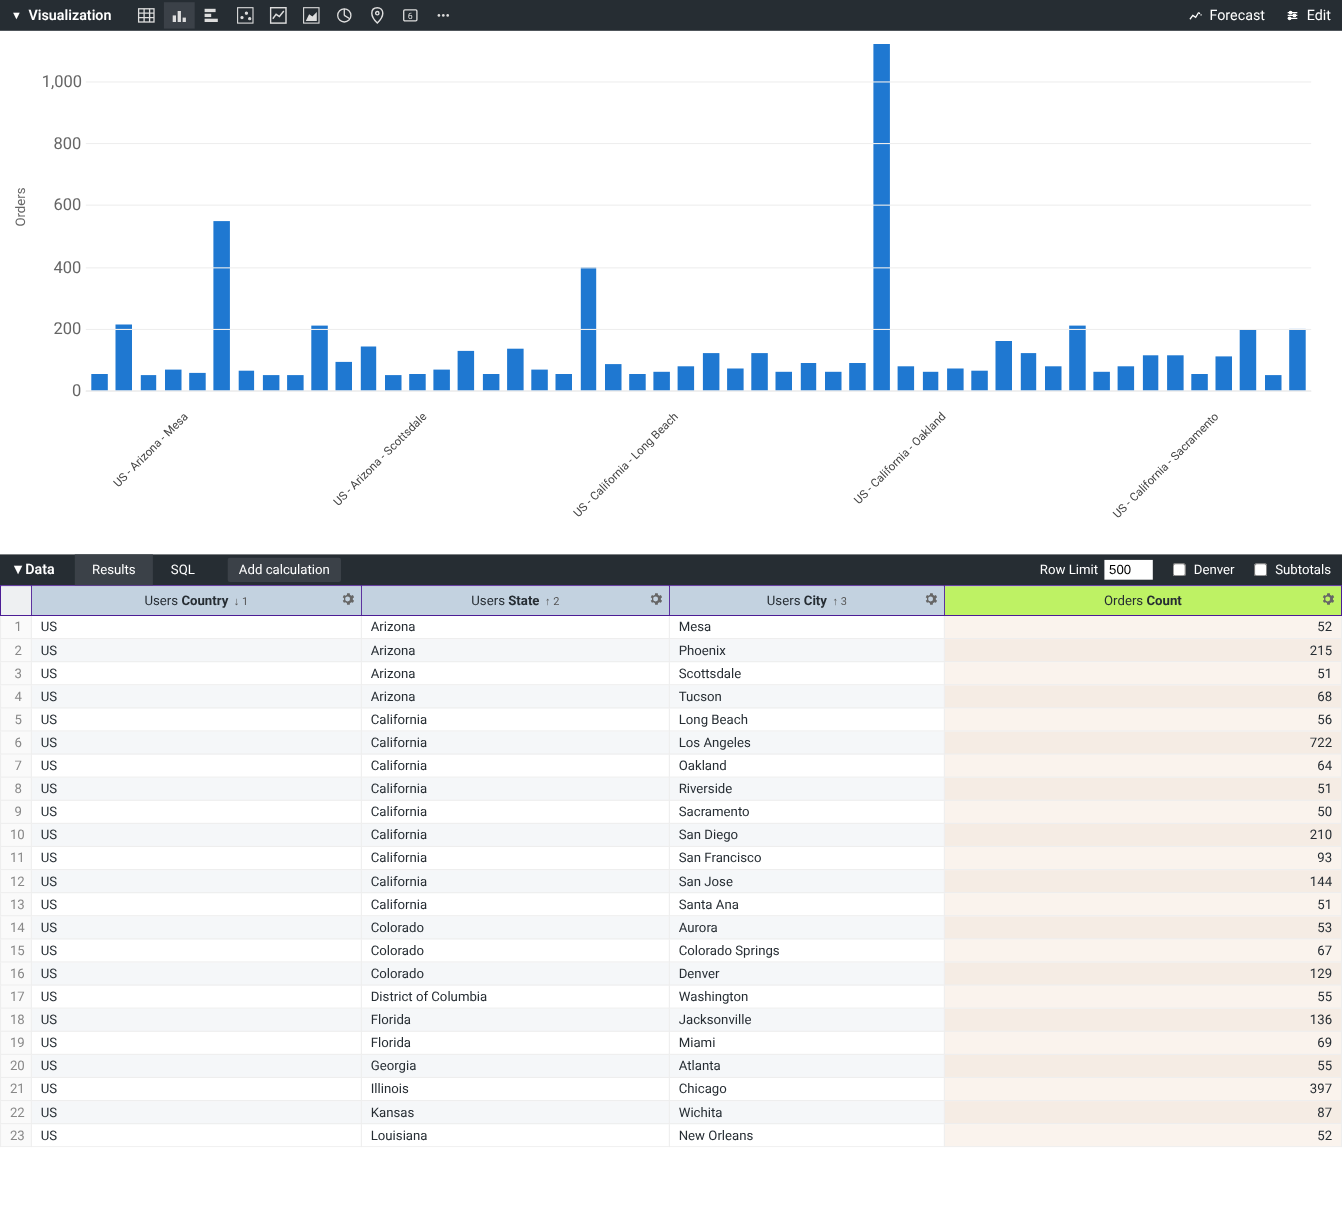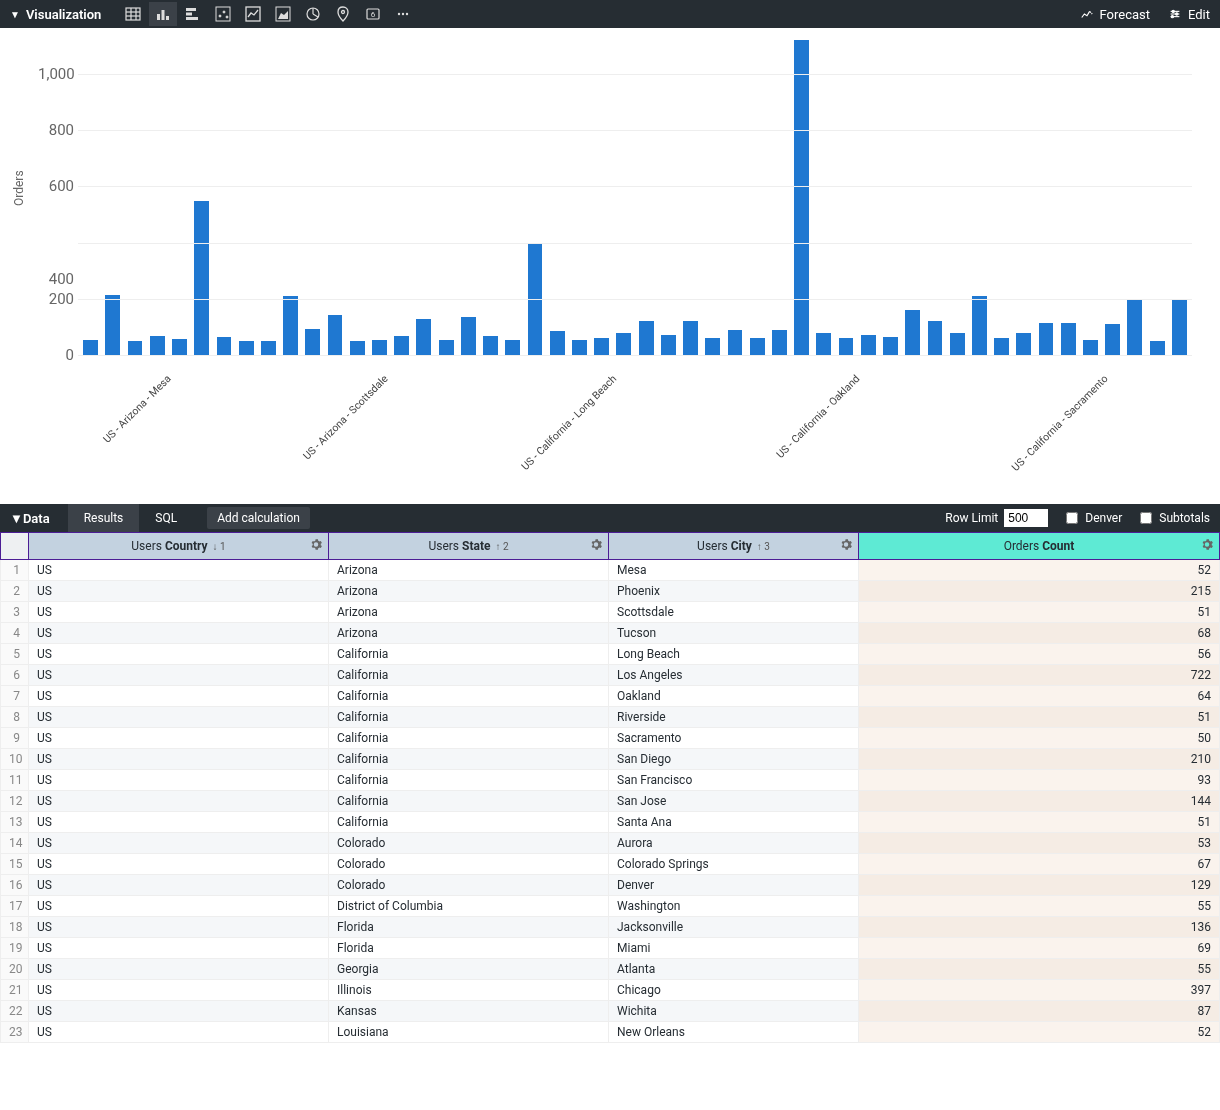--- a/index.html
+++ b/index.html
@@ -127,21 +127,21 @@
   .chk-group { display: flex; align-items: center; gap: 4px; margin-left: 14px; font-size: 12px;}
   .chk-group input { width: 12px; height: 12px; }
 
   
   .table { width: 100%; border-collapse: collapse; table-layout: fixed; }
   .table th {
     font-size: 12px; font-weight: 400; text-align: center;
     padding: 6px 8px; position: relative; border: 1px solid #4c1d95;
   }
   .th-dim { background: #c3d2e0; }
-  .th-measure { background: #5eead4; }
+  .th-measure { background: #bef264; }
   .th-num { background: #eef0f2; text-align: right; width: 28px;}
   .table th .bold { font-weight: 700; }
   .sort-ind { font-size: 10px; color: #555; margin-left: 2px;}
   .gear {
     position: absolute; right: 6px; top: 50%; transform: translateY(-50%);
     color: #666; cursor: pointer;
   }
   .gear svg { width: 12px; height: 12px; }
   .table td {
     font-size: 12px; padding: 3px 8px; border: 1px solid #eee;
@@ -407,21 +407,21 @@
           </div>
           <div class="bar-slot">
             <div class="bar" style="height: 18.1818%;"></div>
           </div>
         </div>
     <div class="grid-line" style="top: 100%;"></div>
         <div class="y-tick" style="top: 100%;">0</div>
         <div class="grid-line" style="top: 81.8182%;"></div>
         <div class="y-tick" style="top: 81.8182%;">200</div>
         <div class="grid-line" style="top: 63.6364%;"></div>
-        <div class="y-tick" style="top: 63.6364%; margin-top: 36px;">400</div>
+        <div class="y-tick" style="top: 63.6364%;">400</div>
         <div class="grid-line" style="top: 45.4545%;"></div>
         <div class="y-tick" style="top: 45.4545%;">600</div>
         <div class="grid-line" style="top: 27.2727%;"></div>
         <div class="y-tick" style="top: 27.2727%;">800</div>
         <div class="grid-line" style="top: 9.09091%;"></div>
         <div class="y-tick" style="top: 9.09091%;">1,000</div>
       </div>
     <div class="x-labels" id="x-labels">
         <div class="x-label">US - Arizona - Mesa</div>
         <div class="x-label hidden">US - Arizona - Phoenix</div>

